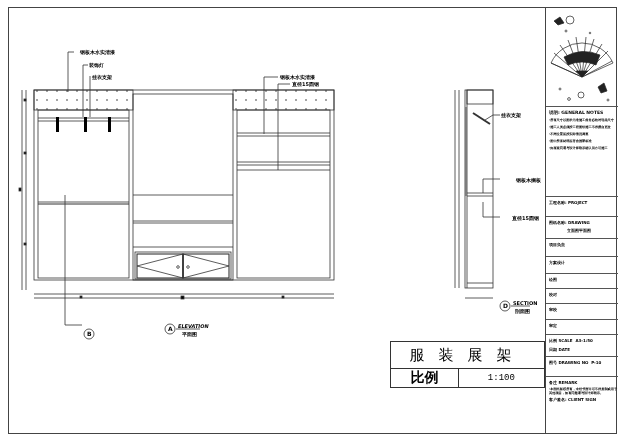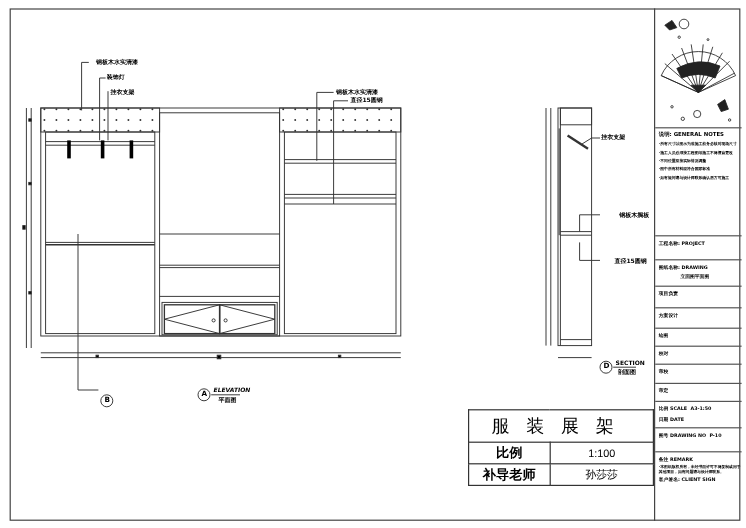--- a/index.html
+++ b/index.html
@@ -1,23 +1,23 @@
 <!DOCTYPE html>
 <html><head>
 <meta charset="utf-8">
 <style>
   html,body{margin:0;padding:0;background:#fff;}
   body{width:622px;height:440px;position:relative;overflow:hidden;font-family:"DejaVu Sans",sans-serif;color:#000;}
   .frame{position:absolute;left:8px;top:7px;width:609px;height:427px;border:1px solid #444;box-sizing:border-box;}
   svg.draw{position:absolute;left:0;top:0;}
   .lbl{position:absolute;font-size:5px;font-weight:bold;white-space:nowrap;line-height:6px;}
   .title-table{position:absolute;left:390px;top:341px;width:155px;border-collapse:collapse;}
-  .title-table td{border:1px solid #333;text-align:center;font-family:Liberation Sans, sans-serif;font-size:9px;height:17px;padding:0;}
+  .title-table td{border:1px solid #333;text-align:center;font-family:Liberation Mono, monospace;font-size:9px;height:17px;padding:0;}
   .title-table td.big{font-size:15px;height:26px;letter-spacing:14px;}
-  .title-table td.k{width:44%;font-family:"DejaVu Sans",sans-serif;font-weight:bold;font-size:11px;text-align:center;}
+  .title-table td.k{width:44%;font-family:"DejaVu Sans",sans-serif;font-weight:bold;font-size:14px;text-align:center;}
   .side{position:absolute;left:545px;top:7px;width:72px;height:427px;border-left:1px solid #444;box-sizing:border-box;}
   .side .row{position:absolute;left:0;width:72px;border-top:1px solid #555;box-sizing:border-box;font-size:4px;font-weight:bold;padding:3px 0 0 3px;line-height:5px;}
   .side .notes p{margin:3px 0 0 0;font-size:3.2px;font-weight:bold;line-height:4px;}
 </style>
 </head>
 <body>
 
 <div class="frame"></div>
 
 <svg class="draw" width="545" height="440" stroke="#333" fill="none" stroke-width="0.8">
@@ -187,24 +187,20 @@
 
 <table class="title-table">
   <tbody>
       <tr>
         <td colspan="2" class="big">服装展架</td>
       </tr>
   <tr>
         <td class="k">比例</td>
         <td>1:100</td>
       </tr>
-  <tr>
-        <td class="k">补导老师</td>
-        <td>孙莎莎</td>
-      </tr>
 </tbody>
   </table>
 
 <div class="side">
   <svg width="72" height="100" stroke="#222" fill="none" stroke-width="0.7">
     <circle cx="24" cy="13" r="4"></circle>
       <circle cx="20" cy="24" r="1"></circle>
       <circle cx="44" cy="26" r="0.8"></circle>
     <circle cx="35" cy="88" r="3"></circle>
       <circle cx="23" cy="92" r="1.4"></circle>

